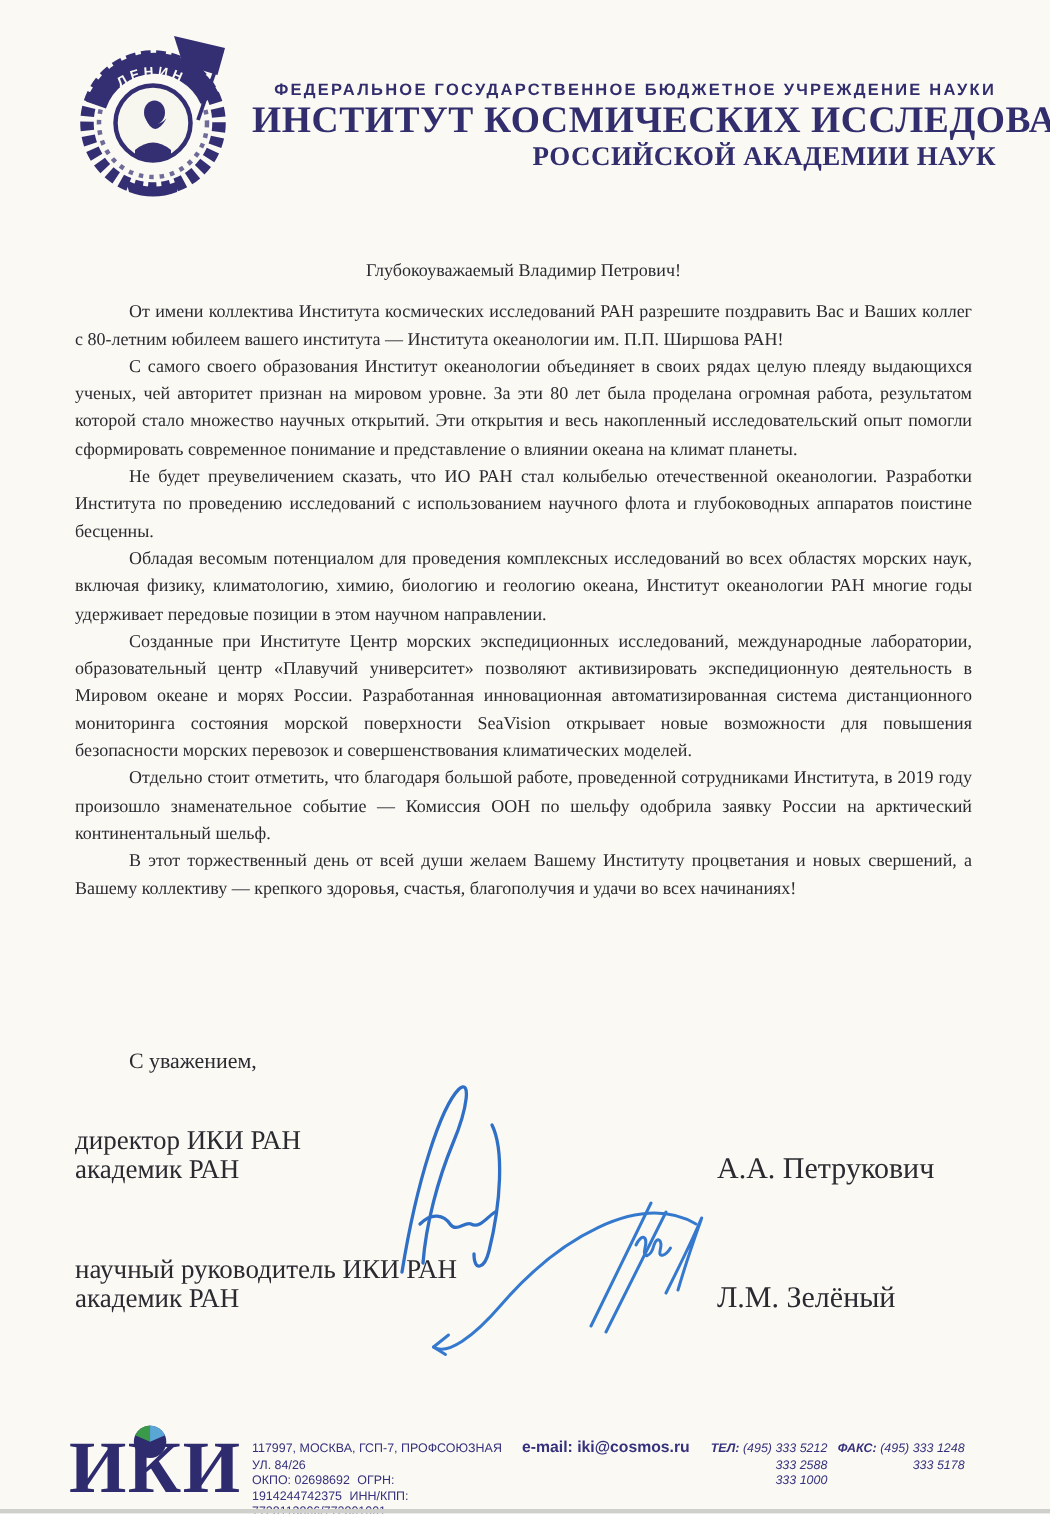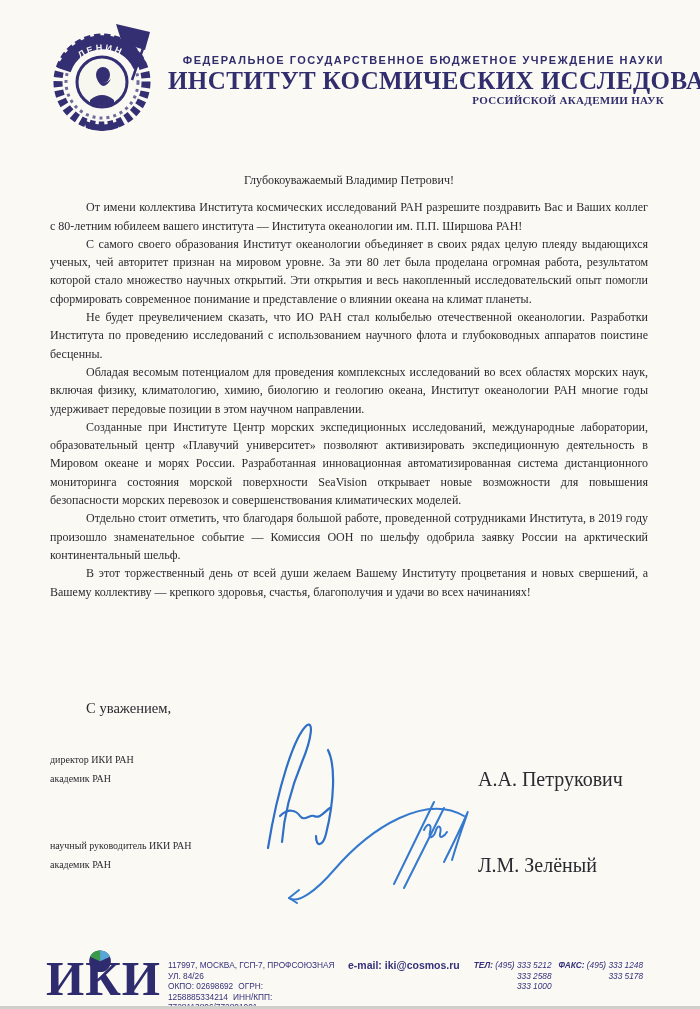--- a/index.html
+++ b/index.html
@@ -8,29 +8,29 @@
     position:relative;width:700px;height:1009px;margin:0 auto;
     background:#faf9f3;overflow:hidden;
     font-family:"Liberation Serif",serif;color:#2a2a31;
   }
   
   .emblem{position:absolute;left:46px;top:16px;width:112px;height:122px;}
   .org{position:absolute;left:168px;top:54px;width:496px;text-align:right;color:#322e6e;}
   .org-line1{font-family:"Liberation Sans",sans-serif;font-size:11px;font-weight:600;
              letter-spacing:1.5px;white-space:nowrap;}
   .org-line2{font-size:25px;font-weight:600;letter-spacing:.4px;white-space:nowrap;margin-top:1px;}
-  .org-line3{font-size:11px;font-weight:700;letter-spacing:.3px;margin-top:-1px;}
+  .org-line3{font-size:18px;font-weight:700;letter-spacing:.3px;margin-top:-1px;}
   
   .body{position:absolute;left:50px;top:171px;width:598px;
         font-size:12px;line-height:18.3px;text-align:justify;}
   .salutation{text-align:center;margin:0 0 9px 0;font-weight:400;}
   p.para{margin:0;text-indent:36px;}
   .closing{position:absolute;left:86px;top:700px;font-size:14.6px;}
   
-  .sig-post{position:absolute;left:50px;font-size:10px;line-height:18.5px;font-family:Liberation Serif, serif;}
+  .sig-post{position:absolute;left:50px;font-size:18px;line-height:18.5px;font-family:Liberation Serif, serif;}
   .sig-post-1{top:751px;}
   .sig-post-2{top:837px;}
   .sig-name{position:absolute;left:478px;font-size:20px;white-space:nowrap;}
   .sig-name-1{top:768px;}
   .sig-name-2{top:854px;}
   .sig-svg{position:absolute;pointer-events:none;}
   .sig-svg-1{left:250px;top:716px;width:100px;height:140px;}
   .sig-svg-2{left:276px;top:786px;width:202px;height:136px;}
   
   .footer{position:absolute;left:44px;top:948px;width:628px;display:flex;align-items:flex-start;}
@@ -123,21 +123,21 @@
     <svg class="f-logo" viewBox="0 0 120 54">
       <text x="2" y="47" font-family="Liberation Serif, serif" font-weight="bold" font-size="50" fill="#2e2b6e" letter-spacing="1">ИКИ</text>
       <circle cx="57" cy="13" r="11" fill="#2e2b6e"></circle>
       <path d="M57,13 L57,2 A11,11 0 0 0 46.8,8.5 Z" fill="#3a9a4a"></path>
       <path d="M57,13 L67.2,8.5 A11,11 0 0 0 57,2 Z" fill="#5aa7d6"></path>
     </svg>
     <div class="f-info">
       <div class="f-col-addr">
         <div>117997, МОСКВА, ГСП-7, ПРОФСОЮЗНАЯ УЛ. 84/26</div>
         <div class="f-regs">
-          <span>ОКПО: 02698692</span><span>ОГРН: 1258885334214</span><span>ИНН/КПП: 7728113806/772801001</span>
+          <span>ОКПО: 02698692</span><span>ОГРН: 1914244742375</span><span>ИНН/КПП: 7728113806/772801001</span>
         </div>
       </div>
       <div class="f-email">
         <span>e-mail:</span>
         <span>iki@cosmos.ru</span>
       </div>
       <div class="f-tel">
         <div><span class="lbl">ТЕЛ:</span>
           <span>(495) 333 5212</span></div>
         <div>333 2588</div>

